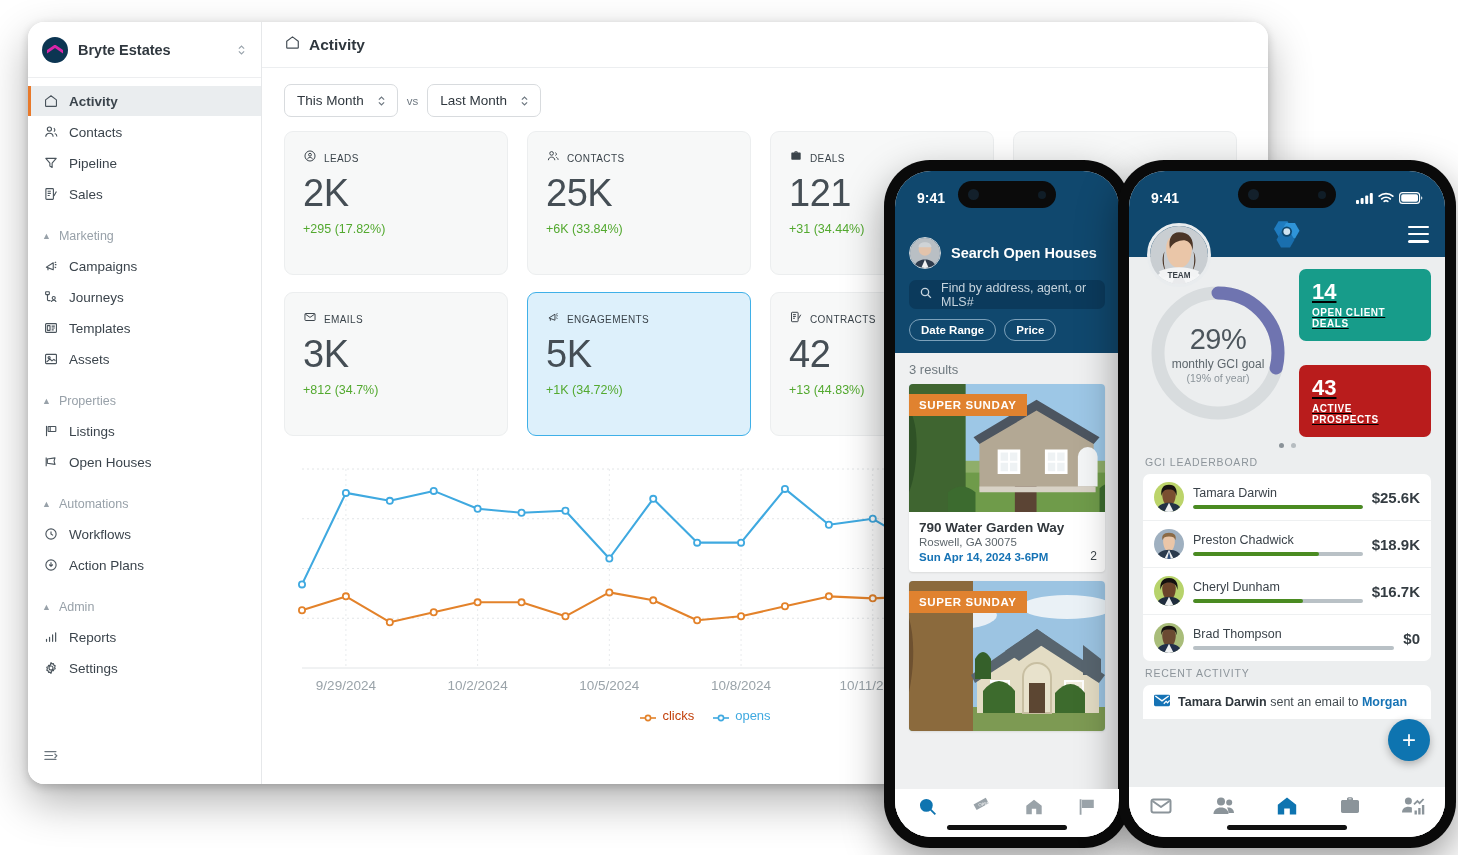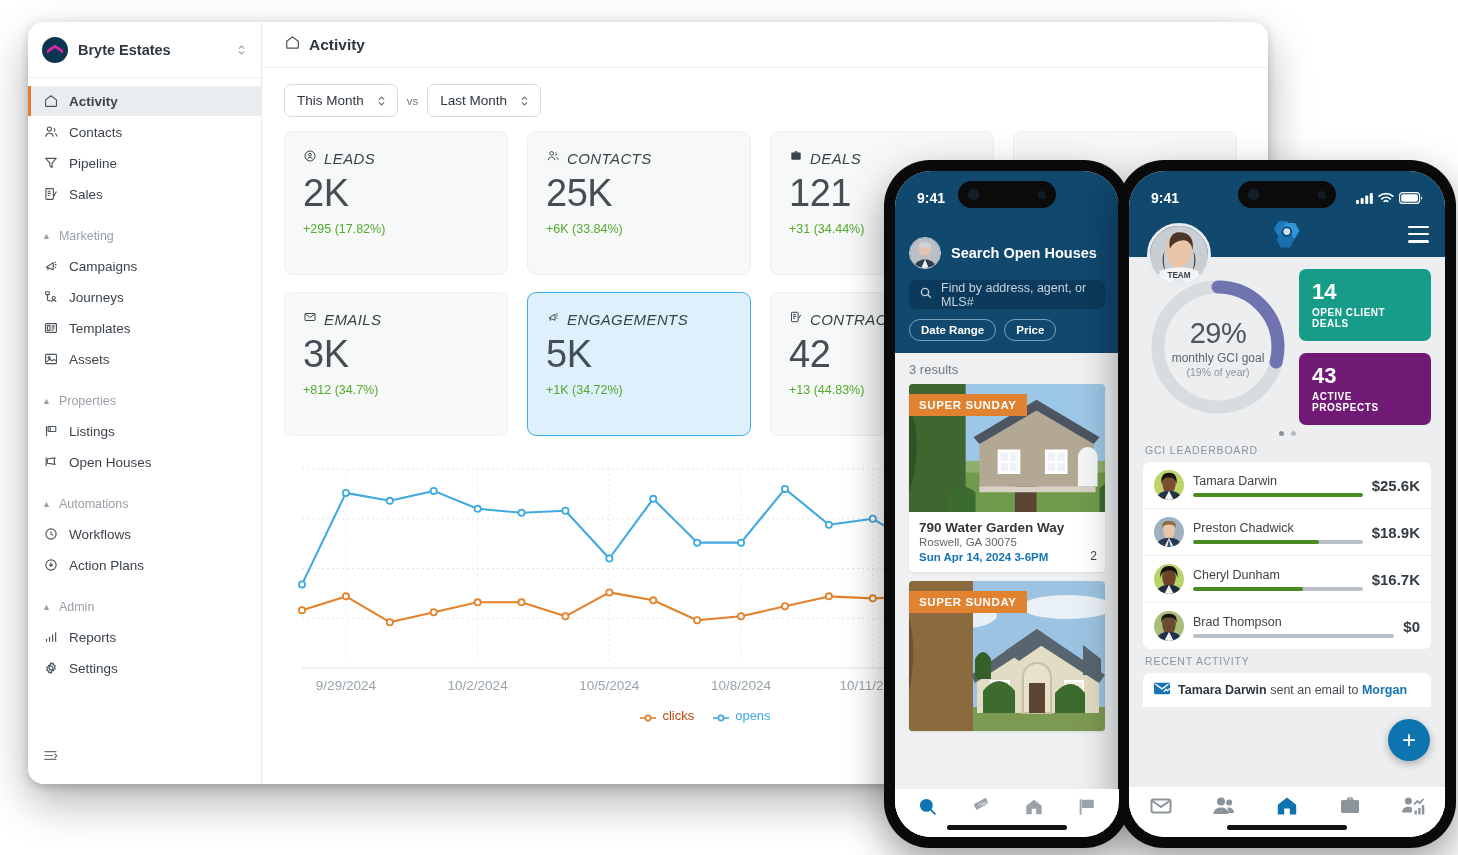--- a/index.html
+++ b/index.html
@@ -93,21 +93,21 @@
   .cards-wrap { padding: 14px 22px 0; }
   .cards-row { display: flex; gap: 19px; margin-bottom: 17px; }
   .card {
     width: 224px; height: 144px; flex: 0 0 224px;
     background: #f7f8f8; border: 1px solid #eceeef; border-radius: 9px;
     padding: 17px 18px;
   }
   .card.sel { background: #ddf0fb; border: 1.5px solid #3fb0e8; }
   .card-head { display: flex; align-items: center; gap: 7px; margin-bottom: 4px; }
   .card-head svg { width: 14px; height: 14px; color: #3a434a; }
-  .card-label { font-size: 15px; letter-spacing: .4px; color: #3a434a; font-style: italic; }
+  .card-label { font-size: 10px; letter-spacing: .4px; color: #3a434a; }
   .card-value { font-size: 38px; font-weight: 300; color: #454e55; line-height: 1.18; letter-spacing: -.5px; }
   .card-delta { font-size: 12.5px; color: #53a92f; margin-top: 6px; }
 
   
   .chart-area { padding: 8px 22px 0; position: relative; flex: 1; }
   .chart-svg { display: block; }
   .legend { display: flex; gap: 18px; justify-content: center; margin-top: 2px;
             font-size: 13px; padding-right: 120px; }
   .legend span.lg { display: inline-flex; align-items: center; gap: 5px; }
   .legend .mk { width: 18px; height: 10px; display: inline-block; }
@@ -197,21 +197,21 @@
     border-radius: 50%; border: 3px solid #e9ecee; overflow: hidden; z-index: 4;
   }
   .dash-body { background: #eceeef; height: 100%; padding: 8px 0 0; }
   .dash-hero { display: flex; align-items: center; gap: 6px; padding: 4px 14px 0; }
   .ring { position: relative; width: 150px; height: 150px; flex: 0 0 150px; }
   .ring-txt { position: absolute; inset: 0; display: flex; flex-direction: column;
               align-items: center; justify-content: center; text-align: center; }
   .ring-pct { font-size: 29px; color: #4c555c; font-weight: 300; letter-spacing: -.5px; }
   .ring-sub { font-size: 12px; color: #5d666c; margin-top: 1px; }
   .ring-sub2 { font-size: 10.5px; color: #8b949a; margin-top: 1px; }
-  .tiles { display: flex; flex-direction: column; gap: 12px; flex: 1; }
+  .tiles { display: flex; flex-direction: column; gap: 24px; flex: 1; text-decoration: underline; }
   .tile { border-radius: 7px; padding: 11px 13px 12px; color: #fff; }
   .tile .n { font-size: 22px; font-weight: bold; line-height: 1.1; }
   .tile .t { font-size: 10px; font-weight: bold; letter-spacing: .55px; margin-top: 3px; }
   .dots { display: flex; gap: 7px; justify-content: center; margin: 6px 0 2px; }
   .dot { width: 5px; height: 5px; border-radius: 50%; background: #b6bcc0; }
   .dot.on { background: #8a9298; }
   .sec-label { font-size: 10.5px; letter-spacing: .8px; color: #8d959b; padding: 6px 16px 6px; }
   .lb-card { background: #fff; margin: 0 14px; border-radius: 7px; overflow: hidden; }
   .lb-row { display: flex; align-items: center; gap: 9px; padding: 8px 11px; border-bottom: 1px solid #eef0f1; }
   .lb-row:last-child { border-bottom: none; }
@@ -804,21 +804,21 @@
               <div class="ring-pct">29%</div>
               <div class="ring-sub">monthly GCI goal</div>
               <div class="ring-sub2">(19% of year)</div>
             </div>
           </div>
           <div class="tiles">
             <div class="tile" style="background:#179c8a">
               <div class="n">14</div>
               <div class="t">OPEN CLIENT DEALS</div>
             </div>
-            <div class="tile" style="background:#701a75">
+            <div class="tile" style="background:#b91c1c">
               <div class="n">43</div>
               <div class="t">ACTIVE PROSPECTS</div>
             </div>
           </div>
         </div>
 
         <div class="dots">
           <span class="dot on"></span>
           <span class="dot"></span>
         </div>

